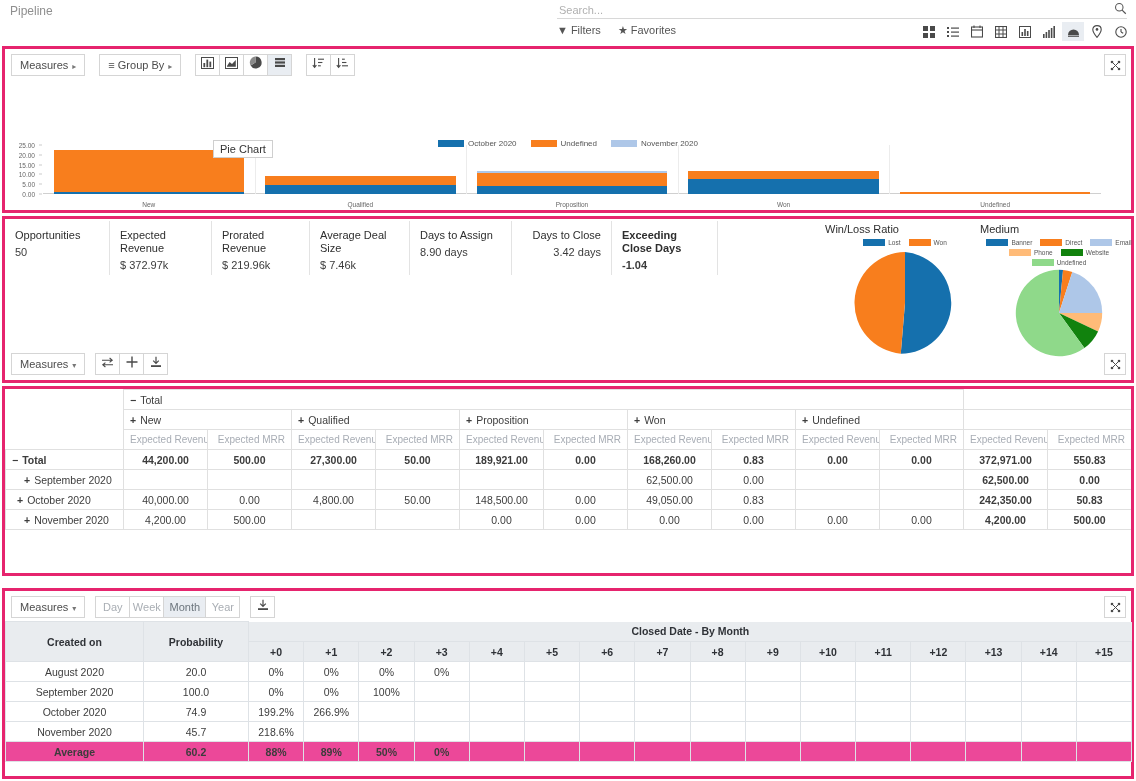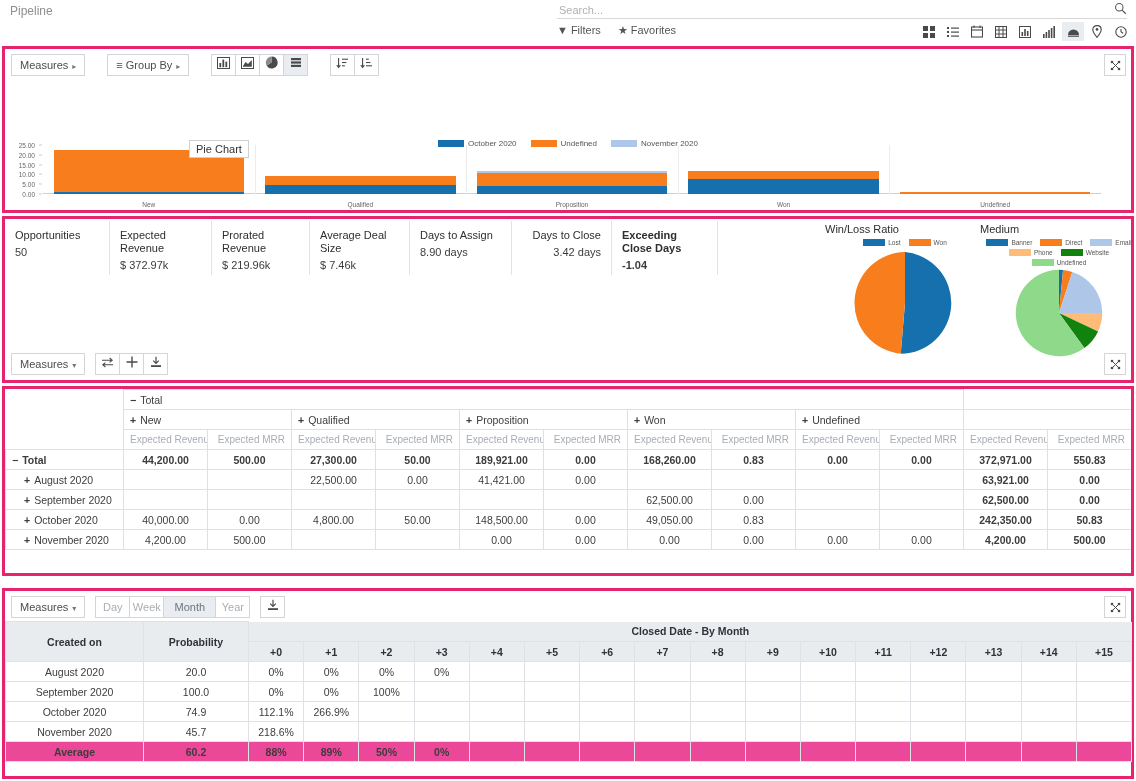--- a/index.html
+++ b/index.html
@@ -58,36 +58,36 @@
   .panel {
     position: absolute;
     border: 3px solid #e6246e;
     background: #ffffff;
   }
 
   
   #chart-panel { left: 2px; top: 46px; width: 1132px; height: 167px; }
   .chart-toolbar {
     position: absolute; left: 6px; top: 5px;
-    display: flex; align-items: center; gap: 12px;
+    display: flex; align-items: center; gap: 4px;
   }
   .btn {
     border: 1px solid #d5d5d5; background: #fff; color: #4c4c4c;
     height: 22px; padding: 0 8px; font-size: 11px; line-height: 20px;
     cursor: pointer; white-space: nowrap;
     font-family: "Liberation Sans", sans-serif;
   }
   .btn.sq { width: 25px; padding: 0; text-align: center; }
   .btn.on { background: #e9edf2; }
   .grp { display: flex; margin-right: 10px; }
   .grp .btn + .btn { margin-left: -1px; }
   .caret { font-size: 8px; margin-left: 4px; color: #777; }
 
   .tooltip {
-    position: absolute; left: 184px; top: 91px;
+    position: absolute; left: 208px; top: 91px;
     border: 1px solid #cfcfcf; background: #fff; color: #333;
     font-size: 11px; padding: 2px 6px; z-index: 20;
   }
 
   .chart-legend {
     position: absolute; top: 90px; left: 0; width: 1126px;
     display: flex; justify-content: center; gap: 14px;
     font-size: 8px; color: #555;
   }
   .chart-legend .li { display: flex; align-items: center; gap: 4px; }
@@ -620,51 +620,36 @@
               <td class="num">189,921.00</td>
               <td class="num">0.00</td>
               <td class="num">168,260.00</td>
               <td class="num">0.83</td>
               <td class="num">0.00</td>
               <td class="num">0.00</td>
               <td class="num totcol">372,971.00</td>
               <td class="num totcol">550.83</td>
             </tr>
             <tr>
-              <td class="rowhdr" style="padding-left: 18px;"><span class="plusicon">+</span><span>August 2020</span></td>
-              <td class="num"></td>
-              <td class="num"></td>
-              <td class="num">22,500.00</td>
-              <td class="num">0.00</td>
-              <td class="num">41,421.00</td>
-              <td class="num">0.00</td>
-              <td class="num"></td>
-              <td class="num"></td>
-              <td class="num"></td>
-              <td class="num"></td>
-              <td class="num totcol">63,921.00</td>
-              <td class="num totcol">0.00</td>
-            </tr>
-            <tr>
               <td class="rowhdr" style="padding-left: 18px;"><span class="plusicon">+</span><span>September 2020</span></td>
               <td class="num"></td>
               <td class="num"></td>
               <td class="num"></td>
               <td class="num"></td>
               <td class="num"></td>
               <td class="num"></td>
               <td class="num">62,500.00</td>
               <td class="num">0.00</td>
               <td class="num"></td>
               <td class="num"></td>
               <td class="num totcol">62,500.00</td>
               <td class="num totcol">0.00</td>
             </tr>
             <tr>
-              <td class="rowhdr" style="padding-left: 18px;"><span class="plusicon">+</span><span>October 2020</span></td>
+              <td class="rowhdr" style="padding-left: 11px;"><span class="plusicon">+</span><span>October 2020</span></td>
               <td class="num">40,000.00</td>
               <td class="num">0.00</td>
               <td class="num">4,800.00</td>
               <td class="num">50.00</td>
               <td class="num">148,500.00</td>
               <td class="num">0.00</td>
               <td class="num">49,050.00</td>
               <td class="num">0.83</td>
               <td class="num"></td>
               <td class="num"></td>
@@ -694,21 +679,21 @@
   <div class="panel" id="cohort-panel">
     <div class="cohort-toolbar">
       <div class="grp">
         <button class="btn">
           <span>Measures</span><span class="caret">▾</span>
         </button>
       </div>
       <div class="grp" id="cohort-intervals">
           <button class="btn" style="width: 35px; padding: 0px; color: rgb(169, 174, 180);">Day</button>
           <button class="btn" style="width: 35px; padding: 0px; color: rgb(169, 174, 180);">Week</button>
-          <button class="btn on" style="width: 53px; padding: 0px; color: rgb(108, 117, 125);">Month</button>
+          <button class="btn on" style="width: 43px; padding: 0px; color: rgb(108, 117, 125);">Month</button>
           <button class="btn" style="width: 35px; padding: 0px; color: rgb(169, 174, 180);">Year</button>
         </div>
       <div class="grp">
         <button class="btn sq">
           <svg width="12" height="12" viewBox="0 0 12 12">
               <path d="M6 0.8 V7 M3.2 4.6 L6 7.4 L8.8 4.6" stroke="#4a4a4a" stroke-width="1.2" fill="none"></path>
               <rect x="1" y="9.2" width="10" height="1.8" fill="#4a4a4a"></rect>
             </svg>
         </button>
       </div>
@@ -808,21 +793,21 @@
             <td></td>
             <td></td>
             <td></td>
             <td></td>
             <td></td>
             <td></td>
           </tr>
           <tr>
             <td>October 2020</td>
             <td>74.9</td>
-            <td>112.1%</td>
+            <td>199.2%</td>
             <td>266.9%</td>
             <td></td>
             <td></td>
             <td></td>
             <td></td>
             <td></td>
             <td></td>
             <td></td>
             <td></td>
             <td></td>

